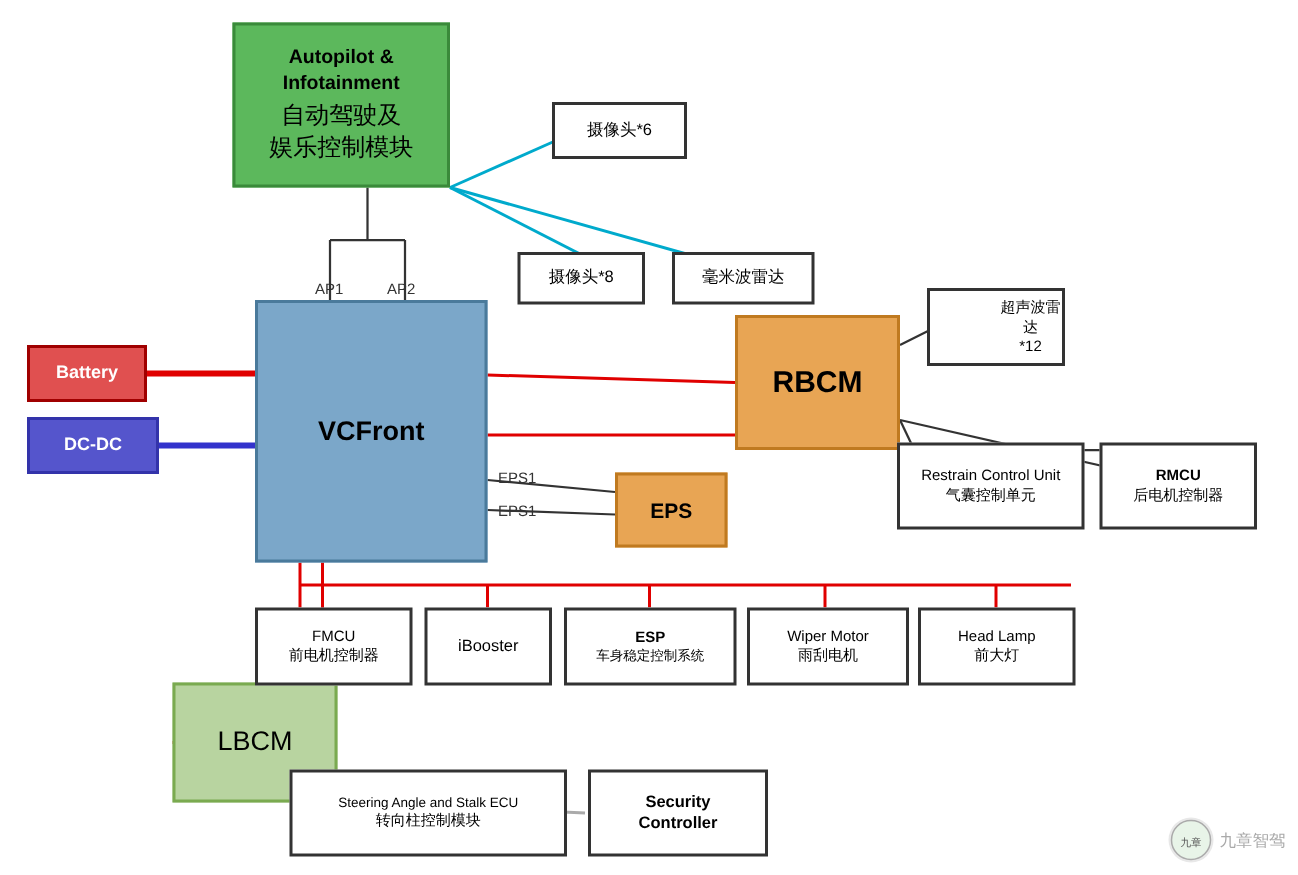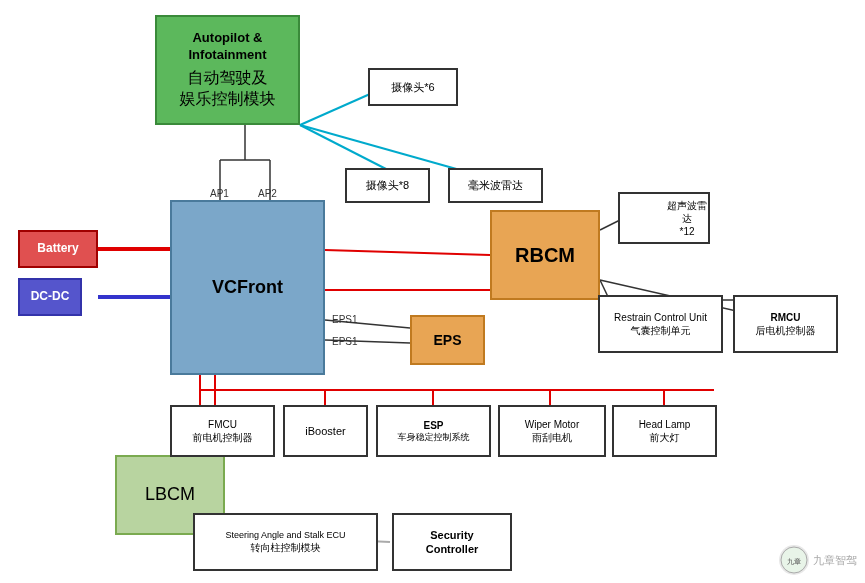--- a/index.html
+++ b/index.html
@@ -164,21 +164,21 @@
   </div>
 
   <div class="box box-orange" style="left:410px;top:315px;width:75px;height:50px;">
     <span style="font-size:14px;font-weight:bold;">EPS</span>
   </div>
 
   <div class="box box-red" style="left:18px;top:230px;width:80px;height:38px;">
     <span style="font-size:12px;font-weight:bold;">Battery</span>
   </div>
 
-  <div class="box box-blue-dc" style="left:18px;top:278px;width:64px;height:38px;">
+  <div class="box box-blue-dc" style="left:18px;top:278px;width:88px;height:38px;">
     <span style="font-size:12px;font-weight:bold;">DC-DC</span>
   </div>
 
   <div class="box box-light-green" style="left:115px;top:455px;width:110px;height:80px;">
     <span style="font-size:18px;font-weight:normal;">LBCM</span>
   </div>
 
   <div class="box box-plain" style="left:368px;top:68px;width:90px;height:38px;">
     <span style="font-size:11px;">摄像头*6</span>
   </div>

